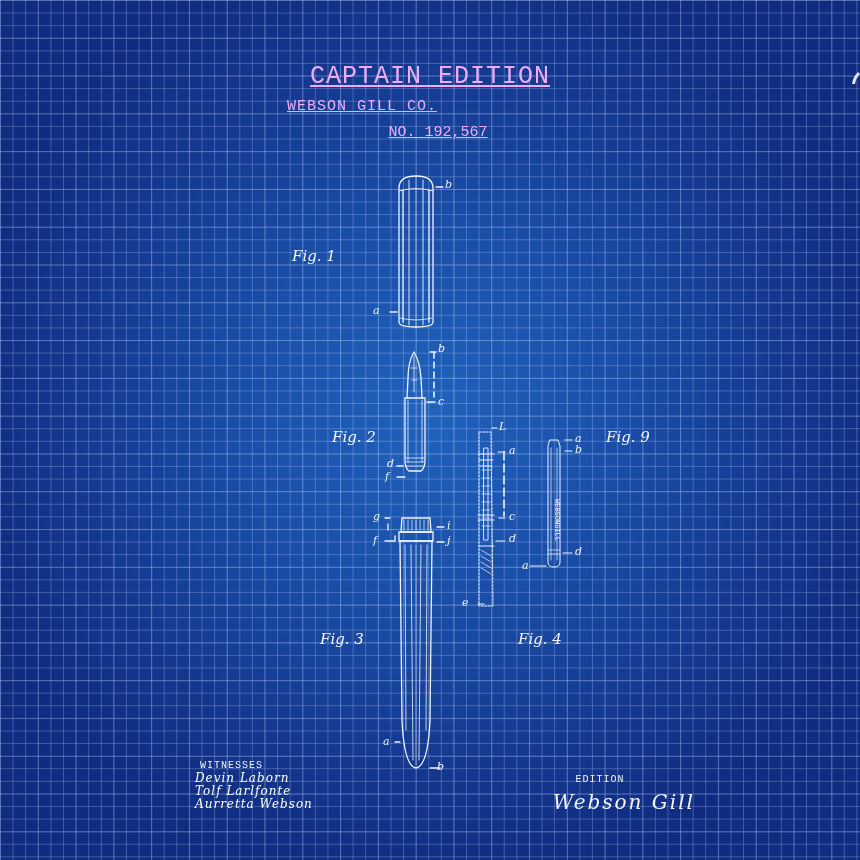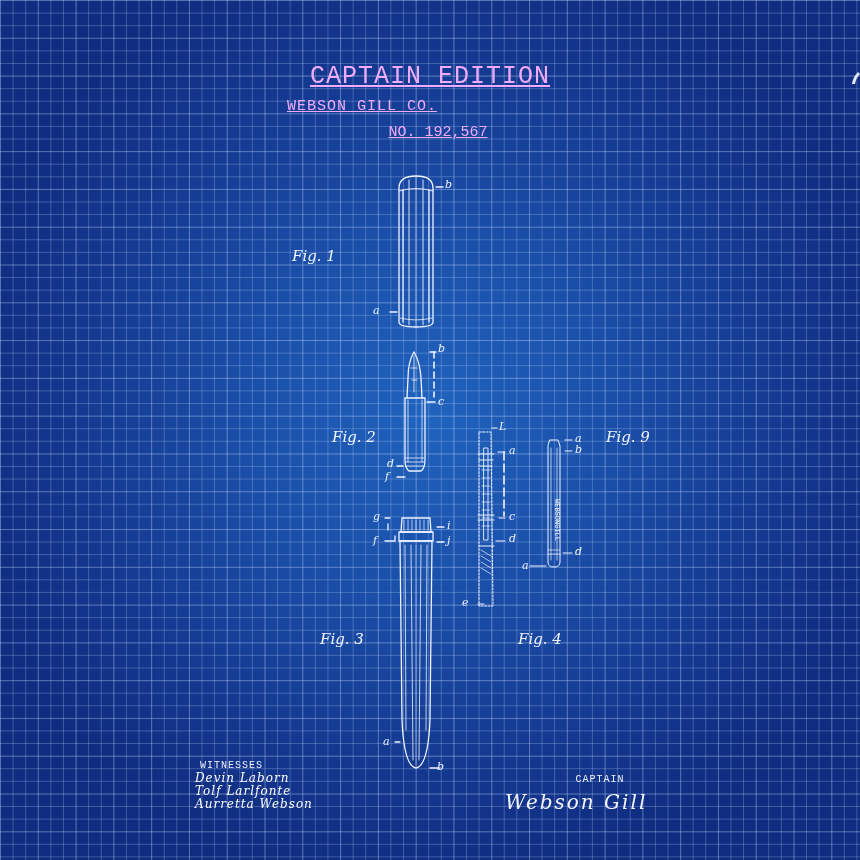--- a/index.html
+++ b/index.html
@@ -22,21 +22,21 @@
   .txt{position:absolute;color:#f0abfc;font-family:"DejaVu Sans Mono", monospace;text-align:center;white-space:nowrap;text-decoration:underline;}
   .title{top:62px;left:0;width:860px;font-size:25px;letter-spacing:1px;font-family:"Liberation Mono", monospace;}
   .subtitle{top:98px;left:0;width:724px;font-size:15px;letter-spacing:1px;font-family:"Liberation Mono", monospace;}
   .number{top:124px;left:8px;width:860px;font-size:15px;font-family:"Liberation Mono", monospace;}
   .script{position:absolute;color:#f1f4ff;font-family:"DejaVu Serif", serif;font-style:italic;white-space:nowrap;}
   .fig{font-size:15px;}
   .lbl{font-size:11px;}
   .wit-head{position:absolute;left:200px;top:760px;width:136px;text-align:left;color:#f1f4ff;font-family:"Liberation Mono", monospace;font-size:10px;letter-spacing:1px;}
   .wit{position:absolute;left:195px;width:150px;color:#ffffff;font-family:"DejaVu Serif", serif;font-style:italic;font-size:12px;letter-spacing:1px;}
   .inv-head{position:absolute;left:530px;top:774px;width:140px;text-align:center;color:#f1f4ff;font-family:"Liberation Mono", monospace;font-size:10px;letter-spacing:1px;}
-  .inv-sig{position:absolute;left:505px;top:790px;width:190px;text-align:left;color:#f1f4ff;font-family:"DejaVu Serif", serif;font-style:italic;font-size:20px;letter-spacing:2px;}
+  .inv-sig{position:absolute;left:505px;top:790px;width:190px;text-align:right;color:#f1f4ff;font-family:"DejaVu Serif", serif;font-style:italic;font-size:20px;letter-spacing:2px;}
   svg.draw{position:absolute;left:0;top:0;}
   .corner-mark{position:absolute;left:850px;top:72px;width:10px;height:12px;}
 </style>
 </head>
 <body>
 
 <div class="bg"></div>
 <div class="grid"></div>
 <div class="grid-major"></div>
 
@@ -133,18 +133,18 @@
 <div class="script lbl" style="left:575px;top:432px;">a</div>
 <div class="script lbl" style="left:575px;top:443px;">b</div>
 <div class="script lbl" style="left:575px;top:545px;">d</div>
 <div class="script lbl" style="left:522px;top:559px;">a</div>
 
 <div class="wit-head">WITNESSES</div>
 <div class="wit" style="top:771px;">Devin Laborn</div>
 <div class="wit" style="top:784px;">Tolf Larlfonte</div>
 <div class="wit" style="top:797px;">Aurretta Webson</div>
 
-<div class="inv-head">CAPTAIN</div>
+<div class="inv-head">EDITION</div>
 <div class="inv-sig">Webson Gill</div>
 
 <svg class="corner-mark" viewBox="0 0 10 12">
   <path d="M8,0 Q3,5 2,12 L5,12 Q6,6 10,2 Z" fill="#dfe8ff"></path>
 </svg>
 
 </body></html>

